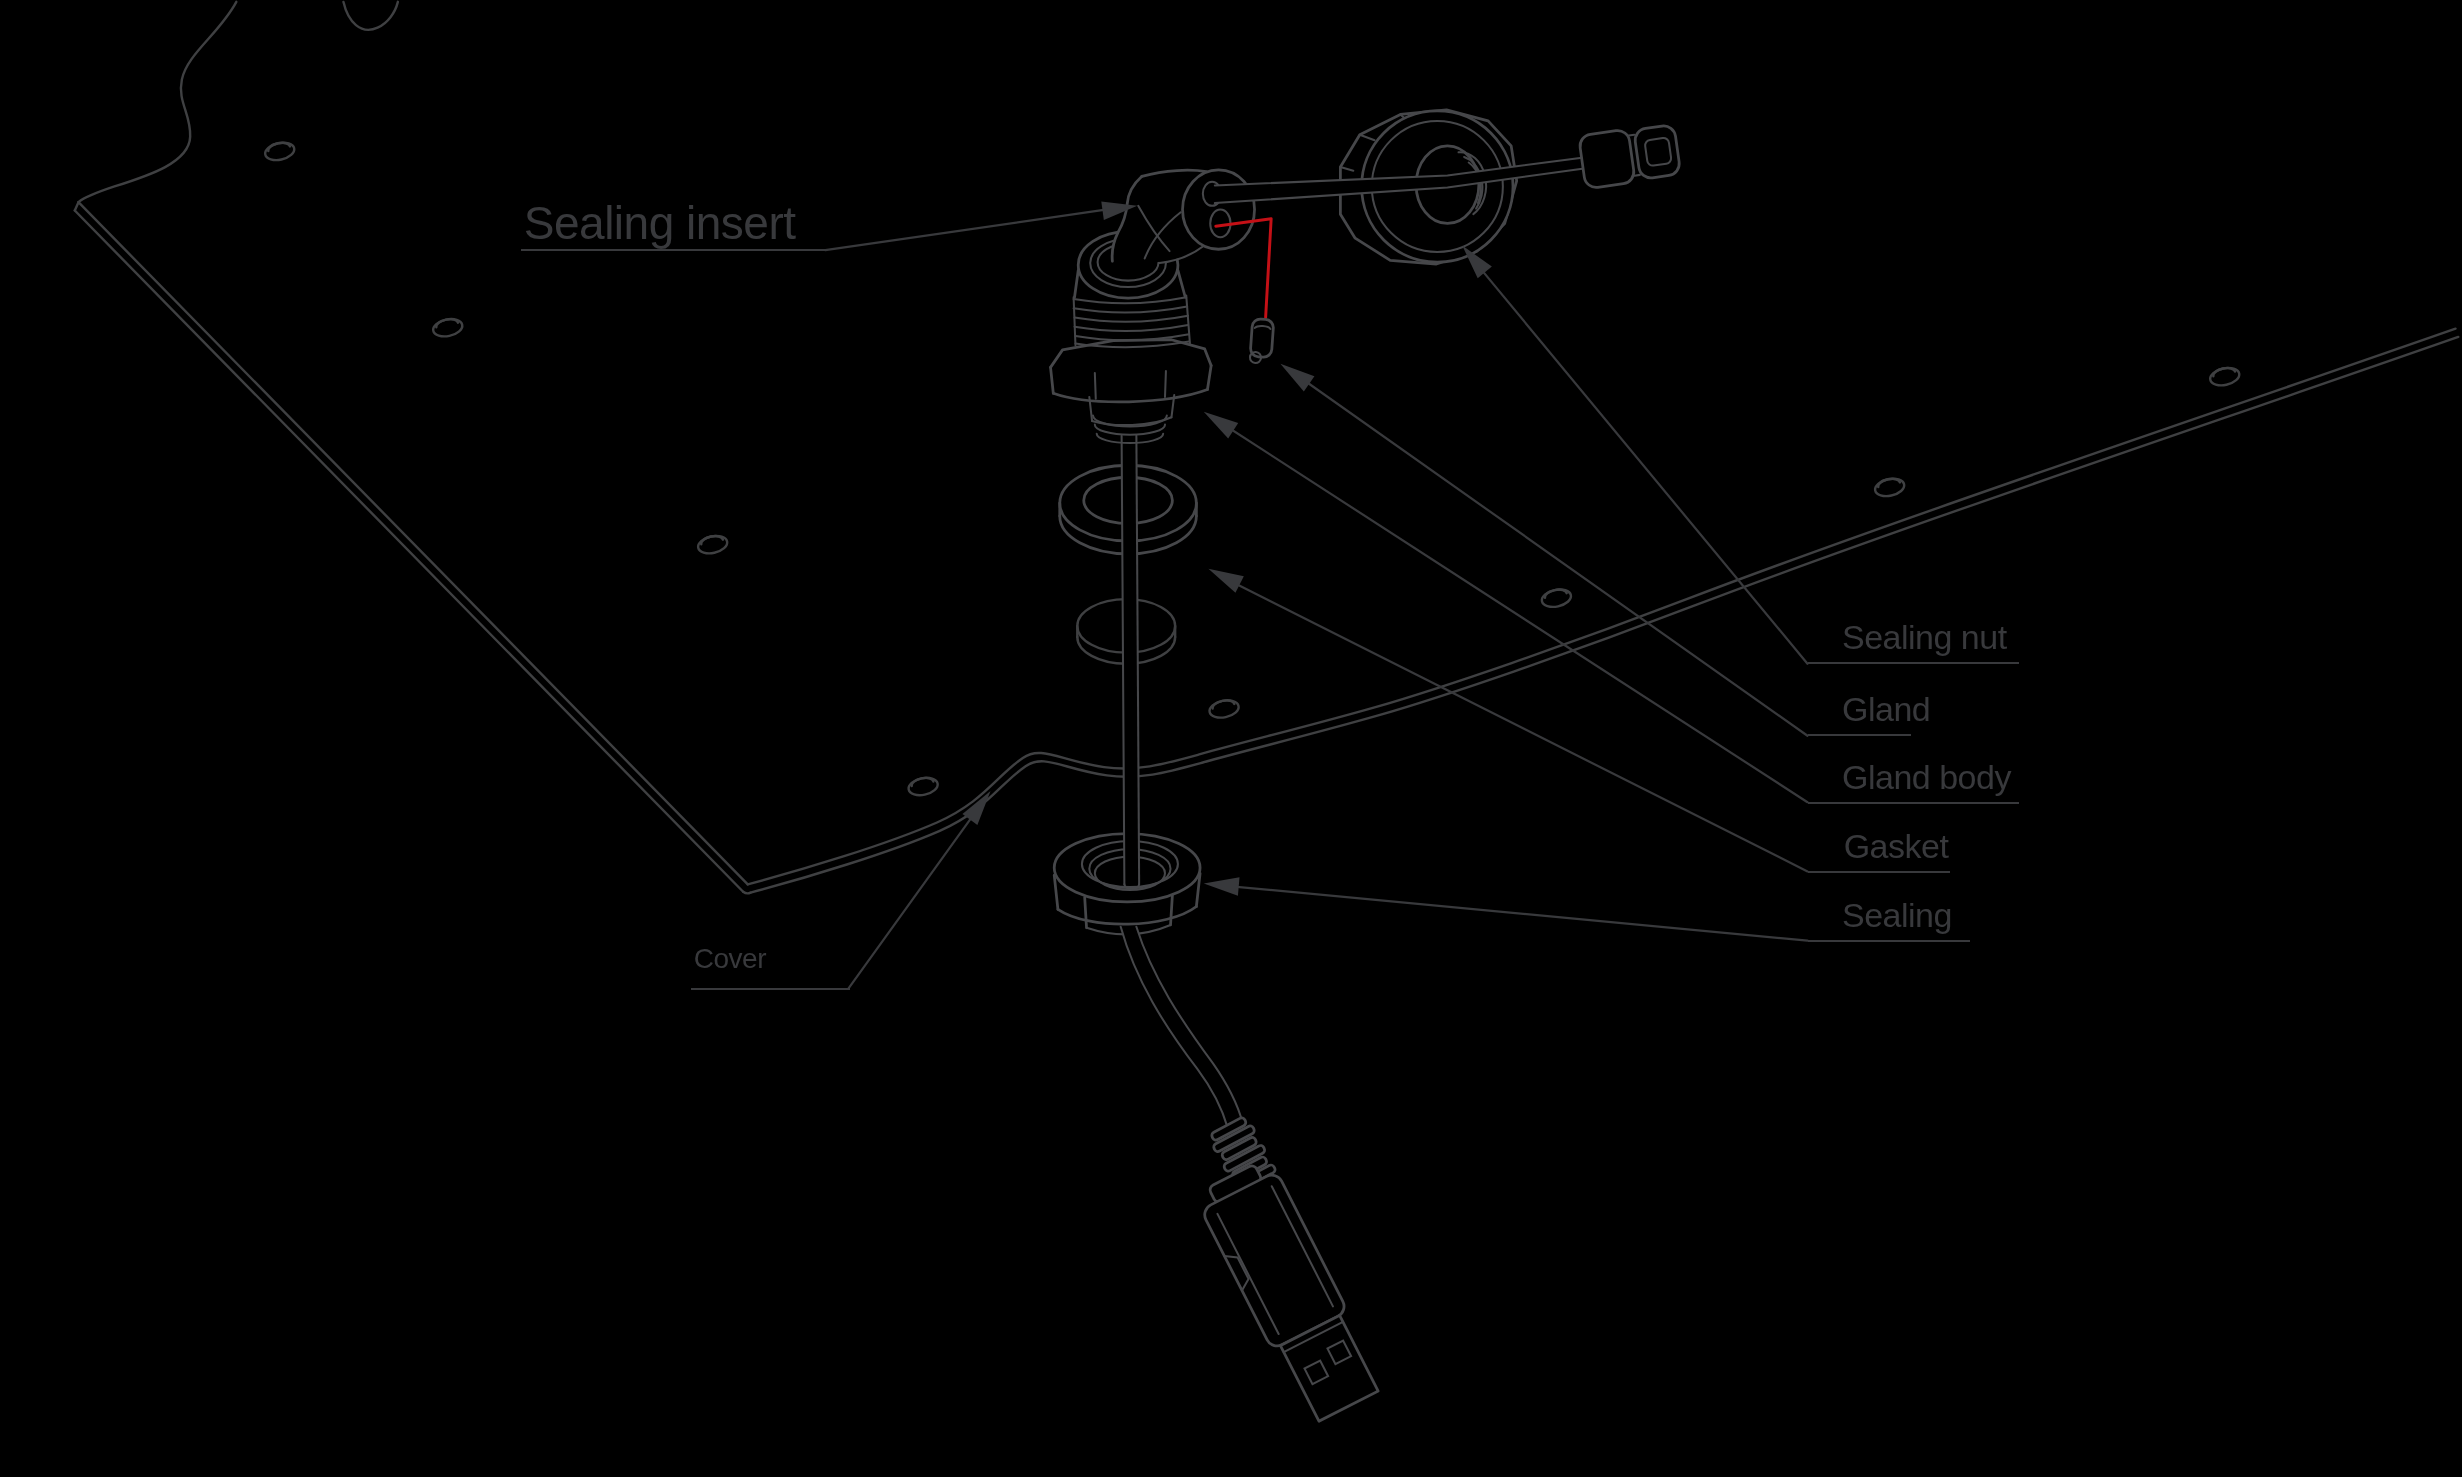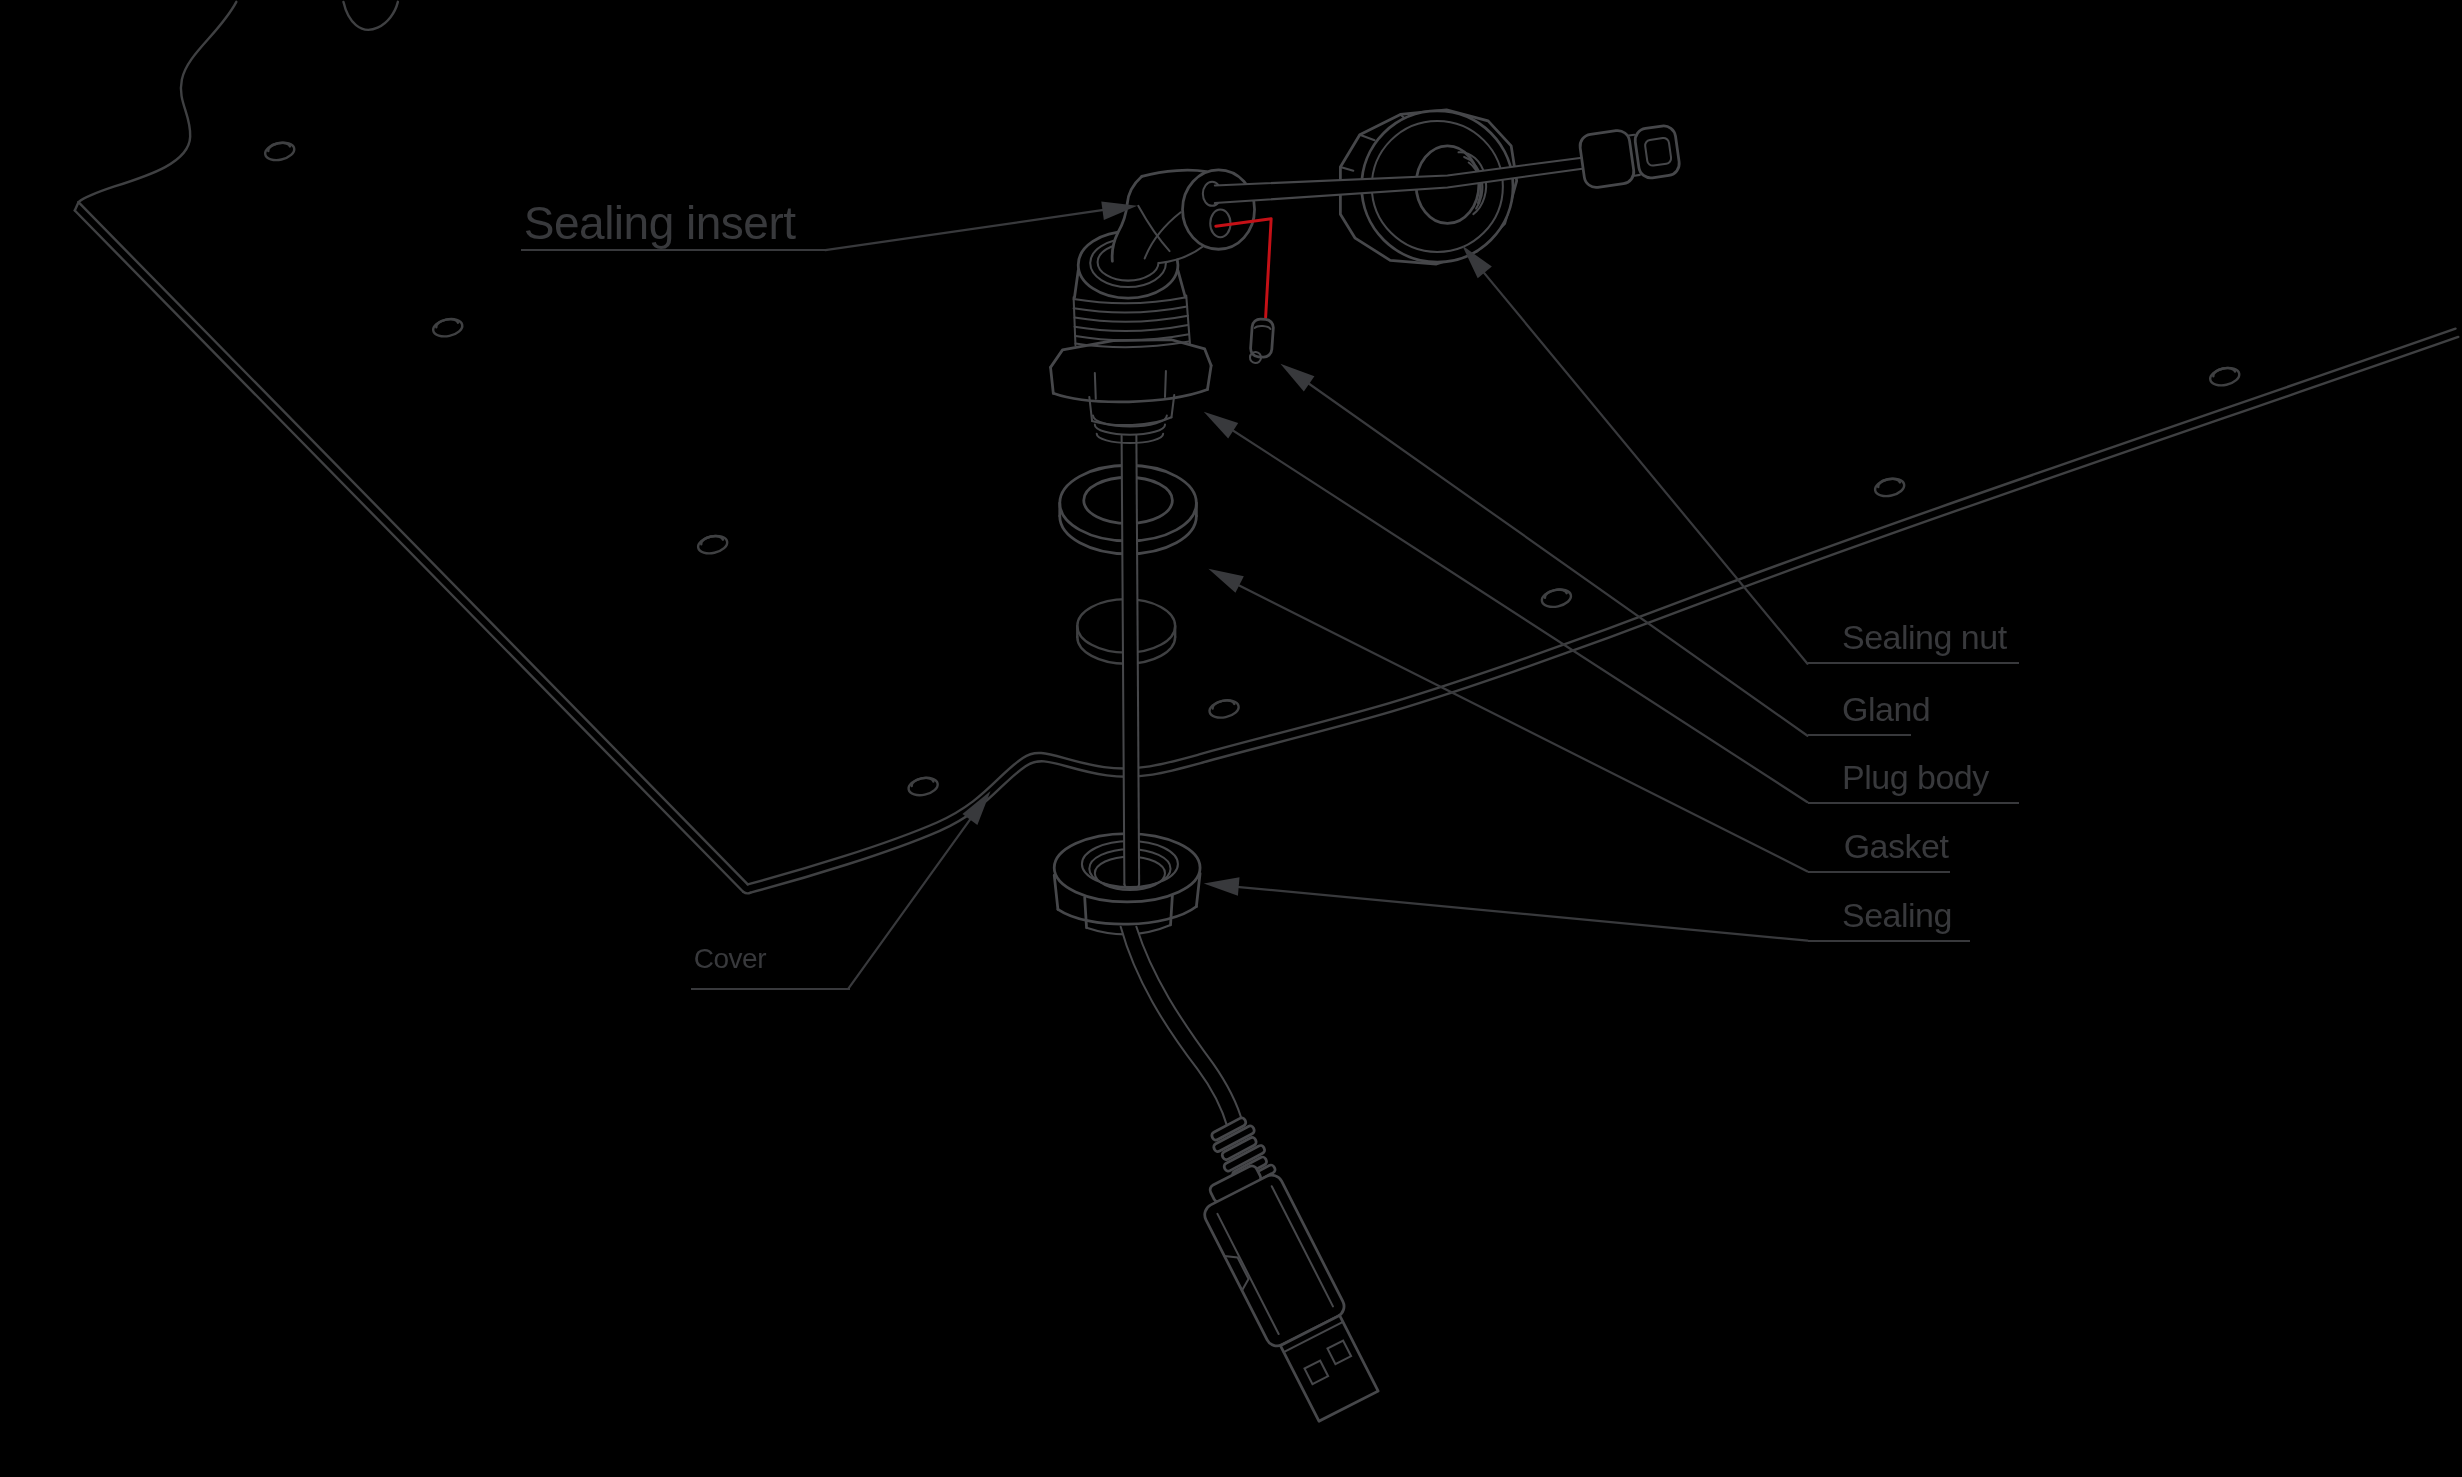--- a/index.html
+++ b/index.html
@@ -263,21 +263,21 @@
 
   <div class="label lbl-right" style="left:1808px;top:620px;width:211px;height:44px;">
     <span>Sealing nut</span>
   </div>
 
   <div class="label lbl-right" style="left:1808px;top:692px;width:103px;height:44px;">
     <span>Gland</span>
   </div>
 
   <div class="label lbl-right" style="left:1808px;top:760px;width:211px;height:44px;">
-    <span>Plug body</span>
+    <span>Gland body</span>
   </div>
 
   <div class="label lbl-right" style="left:1808px;top:829px;width:142px;height:44px;text-align:center;">
     <span>Gasket</span>
   </div>
 
   <div class="label lbl-right" style="left:1808px;top:898px;width:162px;height:44px;">
     <span>Sealing</span>
   </div>
 

